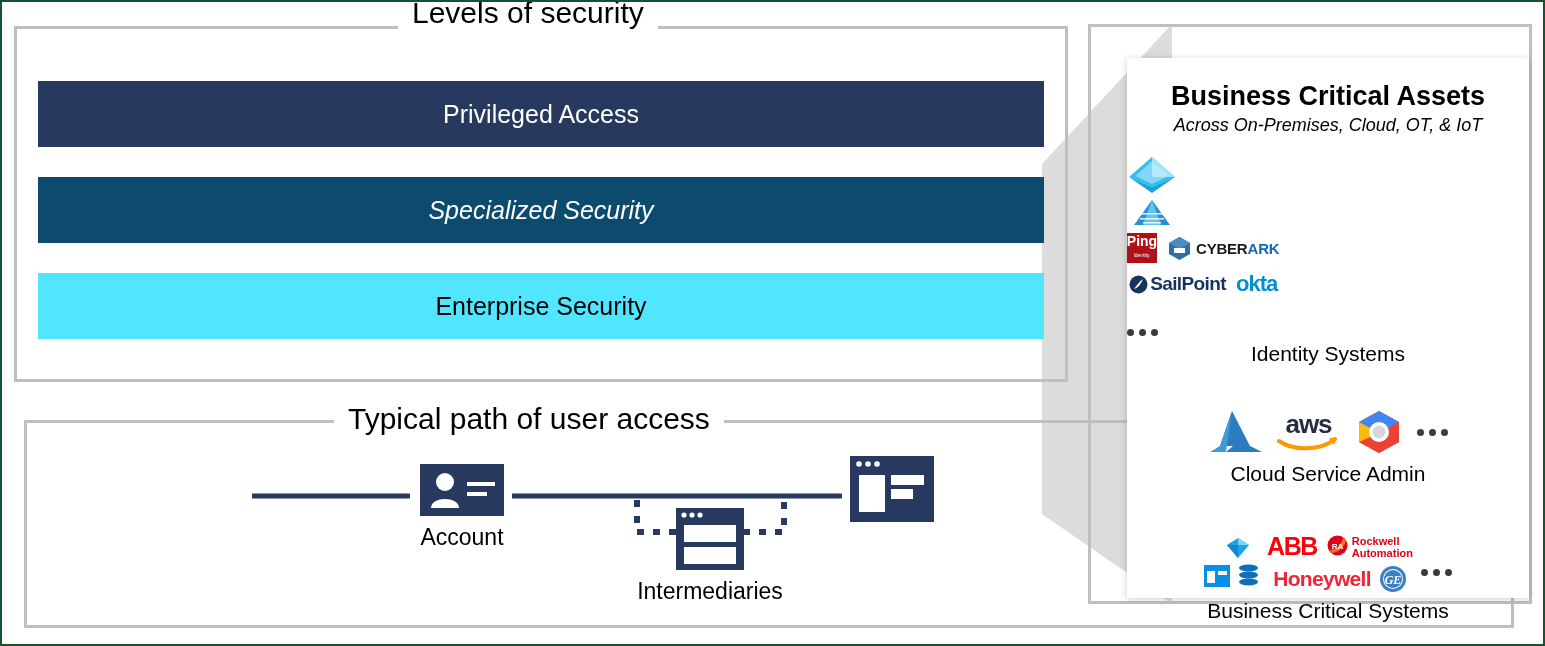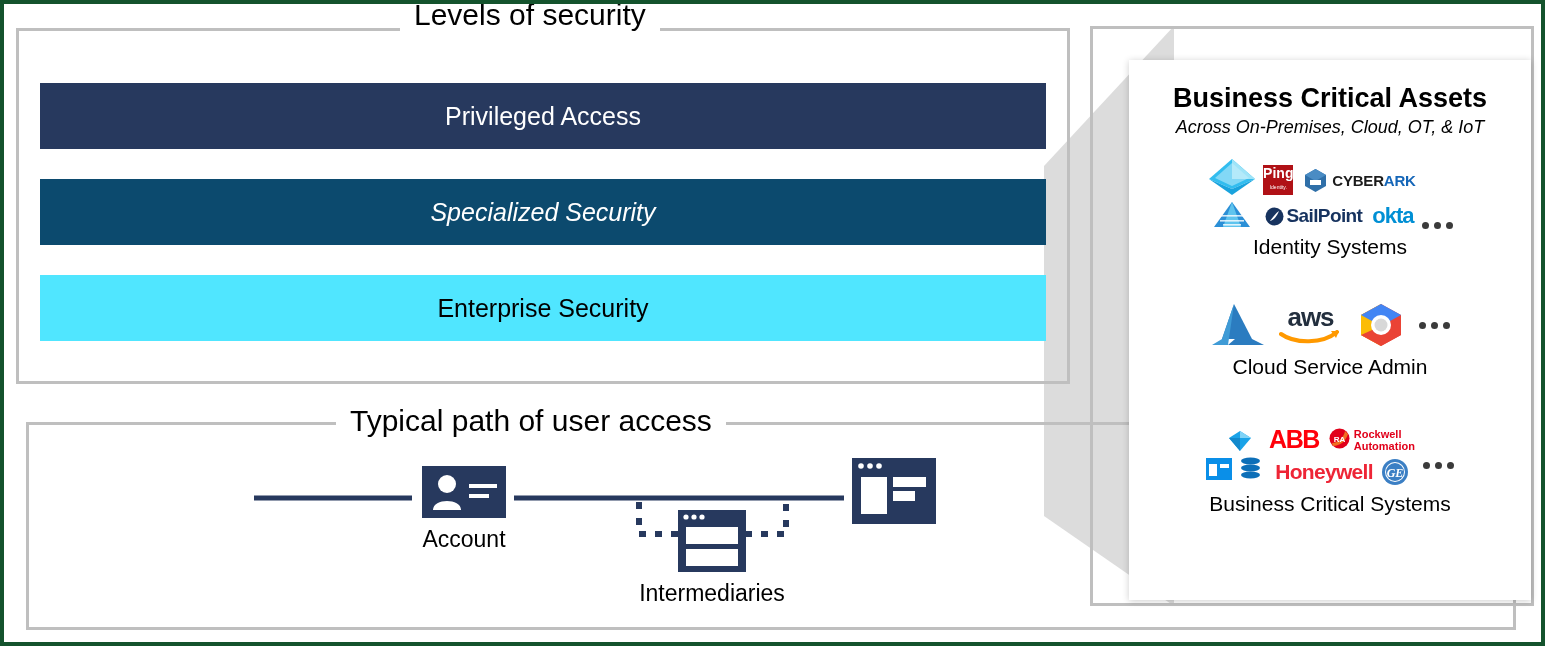--- a/index.html
+++ b/index.html
@@ -5,21 +5,21 @@
   html, body {
     margin: 0;
     padding: 0;
     background: #ffffff;
   }
   #root {
     position: relative;
     width: 1545px;
     height: 646px;
     background: #ffffff;
-    border: 4px solid #14532d;
+    border: 2px solid #14532d;
     box-sizing: border-box;
     font-family: "Liberation Sans", sans-serif;
     overflow: hidden;
   }
 
   
   .funnel {
     position: absolute;
     left: 1040px;
     top: 22px;
@@ -295,21 +295,21 @@
   <div class="panel" id="panel-assets"></div>
 
   <div class="assets-card">
 
     <div class="assets-title">Business Critical Assets</div>
     <div class="assets-sub">Across On-Premises, Cloud, OT, &amp; IoT</div>
 
     <div class="asset-group">
       <div class="logo-rows">
 
-        <div style="display:flex; align-items:flex-end; justify-content:center; gap:6px;">
+        <div style="display:flex; align-items:flex-start; justify-content:center; gap:6px;flex-direction:column;">
 
           <div style="display:flex; flex-direction:column; align-items:center; gap:4px;">
 
             <svg width="50" height="40" viewBox="0 0 50 40">
               <polygon points="25,2 48,22 25,32 2,22" fill="#32bdef"></polygon>
               <polygon points="25,2 48,22 25,22" fill="#9fe4f8"></polygon>
               <polygon points="2,22 25,32 48,22 25,38" fill="#19a3dd"></polygon>
               <polygon points="25,6 42,21 25,29 8,21" fill="#c4eefb" opacity="0.55"></polygon>
             </svg>
 

